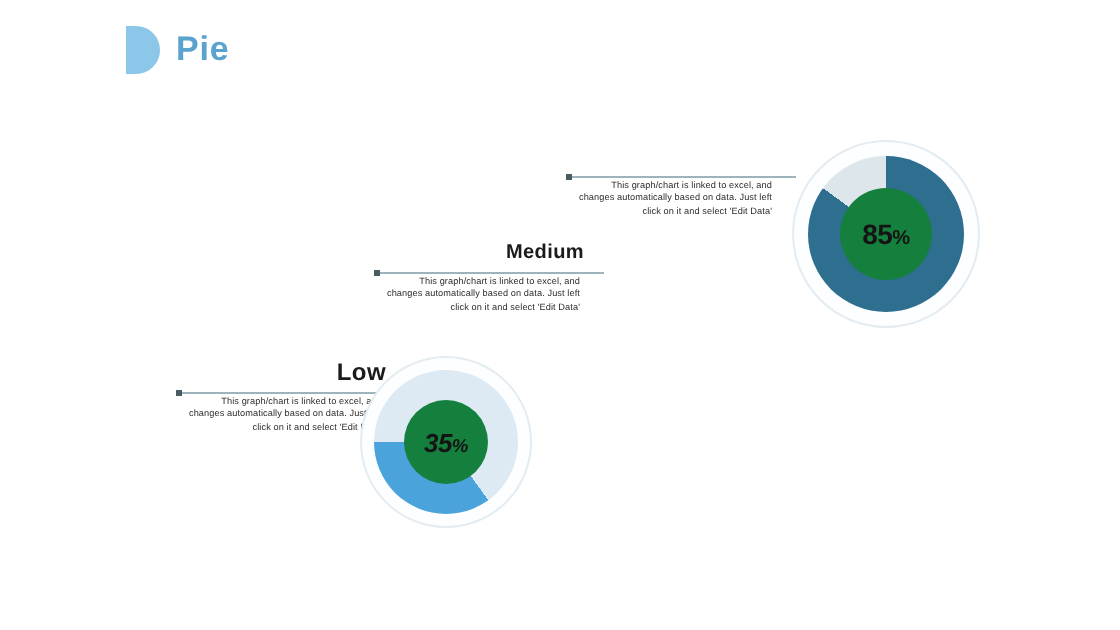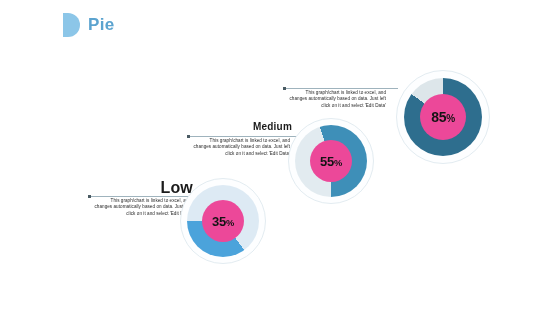--- a/index.html
+++ b/index.html
@@ -96,21 +96,21 @@
     box-sizing: border-box;
     background: #fdfeff;
   }
   .donut-ring {
     position: absolute;
     border-radius: 50%;
   }
   .donut-hole {
     position: absolute;
     border-radius: 50%;
-    background: #ec4899;
+    background: #15803d;
     display: flex;
     align-items: center;
     justify-content: center;
   }
   .donut-value {
     font-weight: bold;
     color: #141414;
     letter-spacing: -0.3px;
     white-space: nowrap;
   }
@@ -149,44 +149,34 @@
 
 <div class="pie-group" id="group-medium" style="left:187px; top:118px; width:200px; height:100px;">
 
   <div class="group-label" style="left:0px; top:3px; width:105px; font-size:10px;">Medium</div>
 
   <div class="leader-dot" style="left:0px; top:17px;"></div>
   <div class="leader" style="left:3px; top:18px; width:112px;"></div>
 
   <div class="blurb" style="left:6px; top:20px; width:97px;">This graph/chart is linked to excel, and changes automatically based on data. Just left click on it and select 'Edit Data'</div>
 
-  <div class="donut-wrap" style="left:101px; top:0px; width:86px; height:86px;">
-    <div class="donut-halo" style="width:86px; height:86px;"></div>
-    <div class="donut-ring" style="left:7px; top:7px; width:72px; height:72px;
-                background: conic-gradient(from 180deg, #E2EBF0 0deg 162deg, #3E8FB8 162deg 360deg);"></div>
-    <div class="donut-hole" style="left:22px; top:22px; width:42px; height:42px;">
-      <span class="donut-value" style="font-size:13px;">
-        <span>55</span><span class="pct">%</span>
-      </span>
-    </div>
-  </div>
 </div>
 
 <div class="pie-group" id="group-low" style="left:88px; top:178px; width:200px; height:100px;">
 
-  <div class="group-label" style="left:0px; top:1px; width:105px; font-size:16px;">Low</div>
+  <div class="group-label" style="left:0px; top:1px; width:105px; font-size:12px;">Low</div>
 
   <div class="leader-dot" style="left:0px; top:17px;"></div>
   <div class="leader" style="left:3px; top:18px; width:112px;"></div>
 
   <div class="blurb" style="left:6px; top:20px; width:97px;">This graph/chart is linked to excel, and changes automatically based on data. Just left click on it and select 'Edit Data'</div>
 
   <div class="donut-wrap" style="left:92px; top:0px; width:86px; height:86px;">
     <div class="donut-halo" style="width:86px; height:86px;"></div>
     <div class="donut-ring" style="left:7px; top:7px; width:72px; height:72px;
                 background: conic-gradient(from 144deg, #4BA3DB 0deg 126deg, #DDEAF4 126deg 360deg);"></div>
-    <div class="donut-hole" style="left:22px; top:22px; width:42px; height:42px;">
+    <div class="donut-hole" style="left:22px; top:22px; width:42px; height:42px;font-style:italic;">
       <span class="donut-value" style="font-size:13px;">
         <span>35</span><span class="pct">%</span>
       </span>
     </div>
   </div>
 </div>
 
 </body></html>

